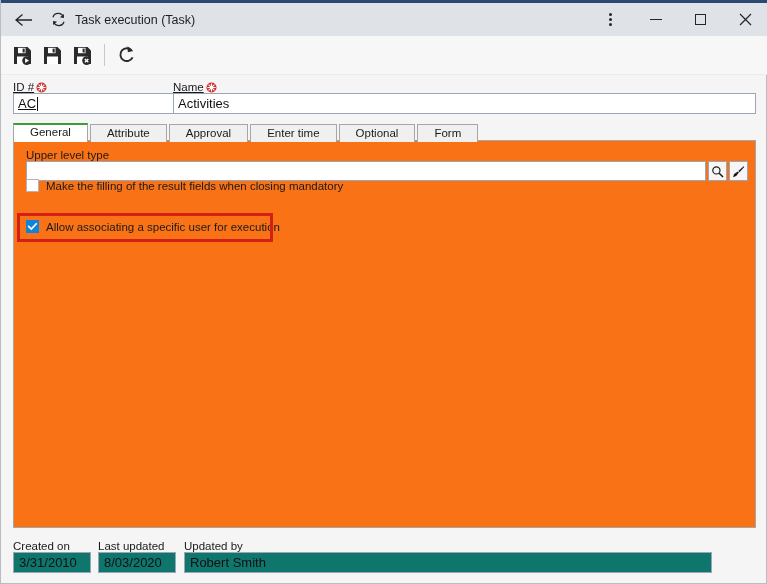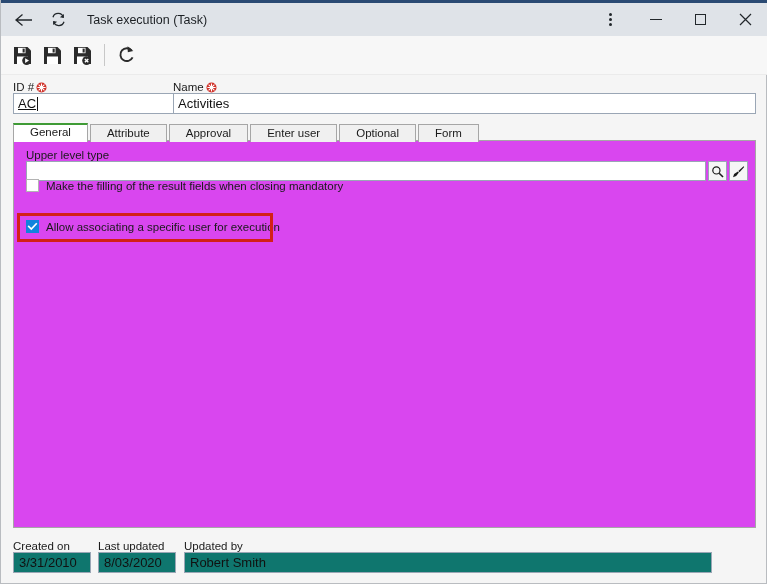--- a/index.html
+++ b/index.html
@@ -48,21 +48,21 @@
     width: 34px;
     height: 33px;
     display: flex;
     align-items: center;
     justify-content: center;
     color: #22272b;
     cursor: default;
   }
   .tb-btn:first-child { margin-left: 6px; }
   .title-text {
-    margin-left: 12px;
+    margin-left: 0;
     font-size: 12.5px;
     color: #1b1f23;
     white-space: nowrap;
   }
   .win-controls {
     margin-left: auto;
     display: flex;
     align-items: center;
     height: 33px;
   }
@@ -132,20 +132,21 @@
     width: 767px;
     height: 38px;
   }
   .fld-label {
     font-size: 11.5px;
     color: #1a1a1a;
     line-height: 13px;
     display: flex;
     align-items: center;
     gap: 2px;
+    text-decoration: underline;
   }
   .req-mark {
     display: inline-block;
     width: 11px;
     height: 11px;
     position: relative;
     flex: 0 0 auto;
   }
   .req-mark svg { display: block; }
   .txt-input {
@@ -203,21 +204,21 @@
     line-height: 15px;
     position: relative;
     z-index: 4;
   }
   
   .content-panel {
     position: absolute;
     left: 12px; top: 140px;
     width: 743px;
     height: 388px;
-    background: #d946ef;
+    background: #f97316;
     border: 1px solid #a6a6a6;
     box-sizing: border-box;
     text-decoration: underline;
   }
   .panel-inner { position: relative; width: 100%; height: 100%; }
 
   .upper-label {
     position: absolute;
     left: 12px; top: 8px;
     font-size: 11.5px;
@@ -432,21 +433,21 @@
     </div>
     <div class="txt-input" id="name-input">
       <span>Activities</span>
     </div>
   </div>
 
   <div class="tabs">
     <div class="tab active">General</div>
     <div class="tab">Attribute</div>
     <div class="tab">Approval</div>
-    <div class="tab">Enter user</div>
+    <div class="tab">Enter time</div>
     <div class="tab">Optional</div>
     <div class="tab">Form</div>
   </div>
 
   <div class="content-panel">
     <div class="panel-inner">
 
       <div class="upper-label">Upper level type</div>
 
       <div class="upper-row">

